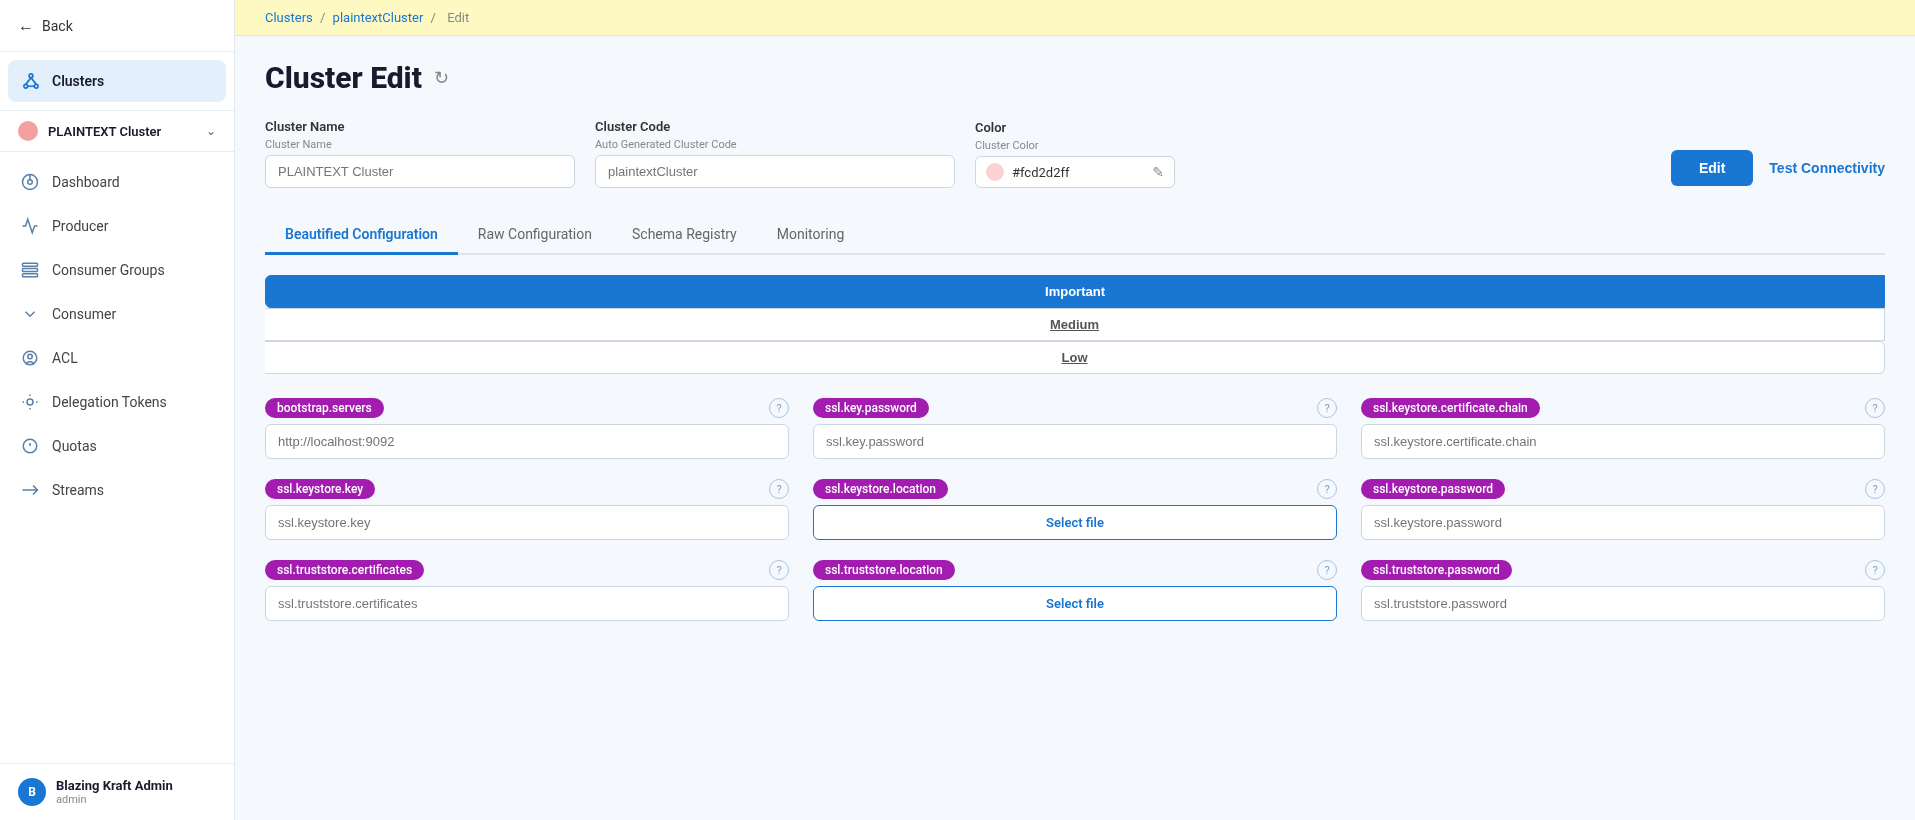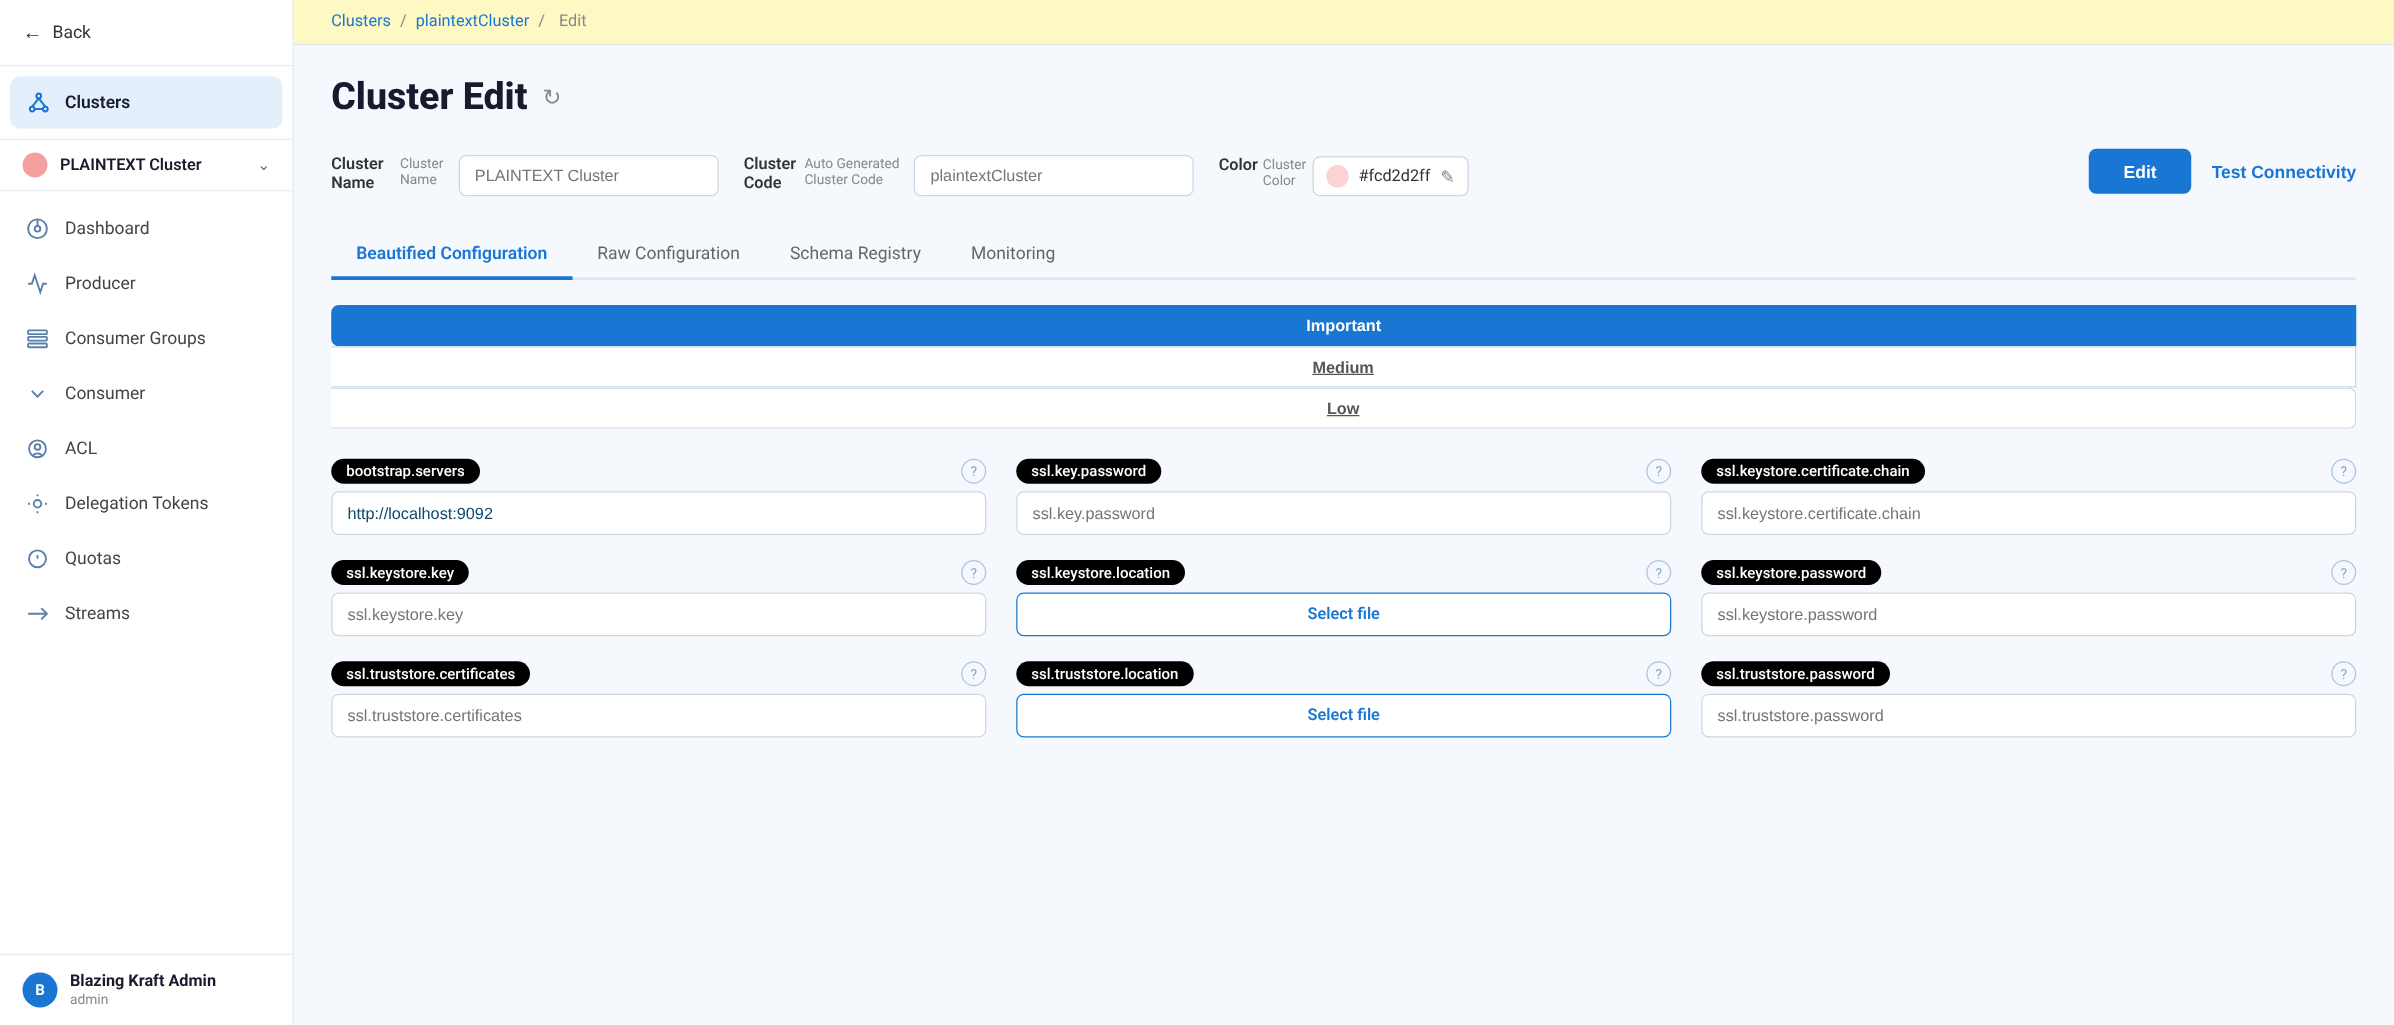--- a/index.html
+++ b/index.html
@@ -31,21 +31,21 @@
     .breadcrumb { padding: 10px 30px; font-size: 13px; color: #888; background: #fef9c3; border-bottom: 1px solid #dde5ef; }
     .breadcrumb a { color: #1976d2; text-decoration: none; }
     .breadcrumb span { color: #888; margin: 0 4px; }
     .content-area { flex: 1; padding: 24px 30px; overflow-y: auto; background: #f5f8fc; }
     .page-header { display: flex; align-items: center; gap: 12px; margin-bottom: 24px; }
     .page-title { font-size: 30px; font-weight: 800; color: #1a1a2e; }
     .refresh-icon { color: #888; font-size: 18px; cursor: pointer; }
 
     
     .cluster-meta { display: flex; align-items: flex-end; gap: 20px; margin-bottom: 28px; }
-    .meta-field { display: flex; flex-direction: row; gap: 4px; }
+    .meta-field { display: flex; flex-direction: column; gap: 4px; }
     .meta-field.name-field { width: 310px; }
     .meta-field.code-field { width: 360px; }
     .meta-field.color-field { width: 200px; }
     .meta-label { font-size: 13px; font-weight: 600; color: #333; }
     .meta-sublabel { font-size: 11px; color: #888; }
     .meta-input { border: 1px solid #cdd7e2; border-radius: 6px; padding: 8px 12px; font-size: 13px; color: #aaa; background: #fff; outline: none; width: 100%; }
     .color-input-wrapper { display: flex; align-items: center; border: 1px solid #cdd7e2; border-radius: 6px; background: #fff; padding: 6px 10px; gap: 8px; width: 200px; }
     .color-circle { width: 18px; height: 18px; border-radius: 50%; background: #fcd2d2; flex-shrink: 0; }
     .color-value { font-size: 13px; color: #333; flex: 1; }
     .pencil-icon { color: #888; cursor: pointer; font-size: 14px; }
@@ -63,24 +63,24 @@
     .priority-btn { padding: 8px 20px; font-size: 13px; font-weight: 600; cursor: pointer; border: 1px solid #cdd7e2; background: #fff; color: #555; }
     .priority-btn:first-child { border-radius: 6px 0 0 6px; }
     .priority-btn:last-child { border-radius: 0 6px 6px 0; }
     .priority-btn.active { background: #1976d2; color: #fff; border-color: #1976d2; }
     .priority-btn:not(:first-child) { border-left: none; text-decoration: underline; }
 
     
     .config-grid { display: grid; grid-template-columns: 1fr 1fr 1fr; gap: 20px 24px; }
     .config-field { display: flex; flex-direction: column; gap: 6px; }
     .config-field-header { display: flex; align-items: center; justify-content: space-between; }
-    .config-tag { display: inline-block; background: #000000; color: #fff; border-radius: 20px; padding: 3px 12px; font-size: 12px; font-weight: 500; }
+    .config-tag { display: inline-block; background: #a21caf; color: #fff; border-radius: 20px; padding: 3px 12px; font-size: 12px; font-weight: 500; }
     .config-help { width: 20px; height: 20px; border: 1.5px solid #aac4e0; border-radius: 50%; display: flex; align-items: center; justify-content: center; font-size: 11px; color: #7aa5c8; cursor: pointer; flex-shrink: 0; }
     .config-input { border: 1px solid #cdd7e2; border-radius: 6px; padding: 9px 12px; font-size: 13px; color: #aaa; background: #fff; outline: none; width: 100%; }
-    .config-input.has-value { color: #0c4a6e; }
+    .config-input.has-value { color: #737373; }
     .config-input-file { border: 1.5px solid #1976d2; border-radius: 6px; padding: 9px 12px; font-size: 13px; color: #1976d2; background: #fff; outline: none; width: 100%; text-align: center; font-weight: 600; cursor: pointer; }
 
     
     svg { display: inline-block; }
   </style>
 </head>
 <body>
 
 <nav class="sidebar">
   <div class="sidebar-back">

